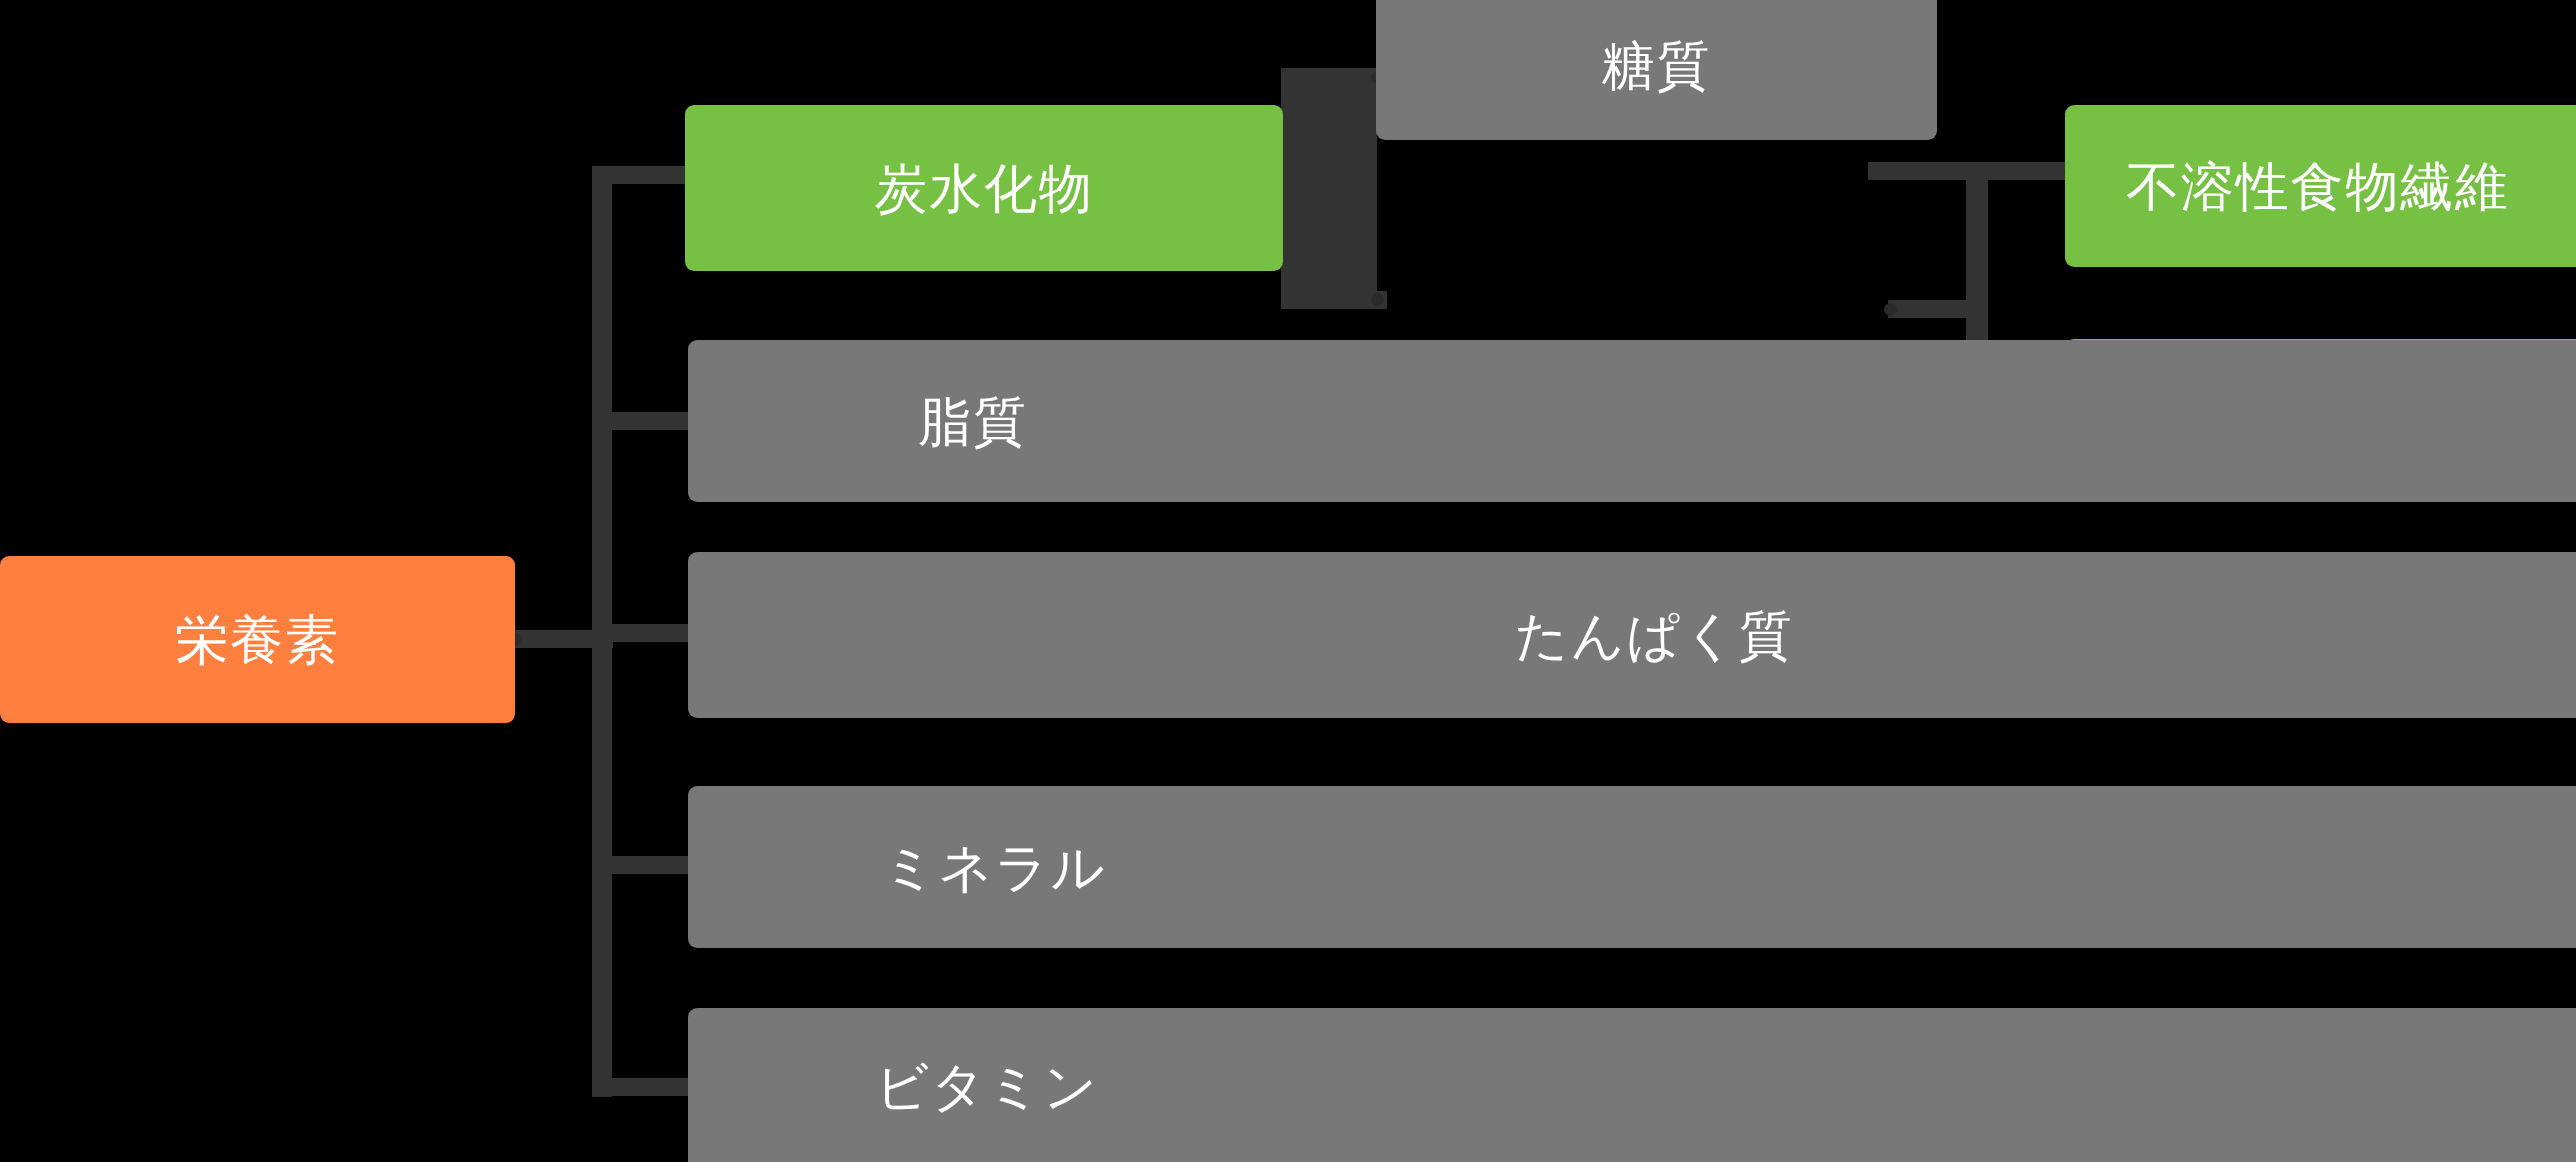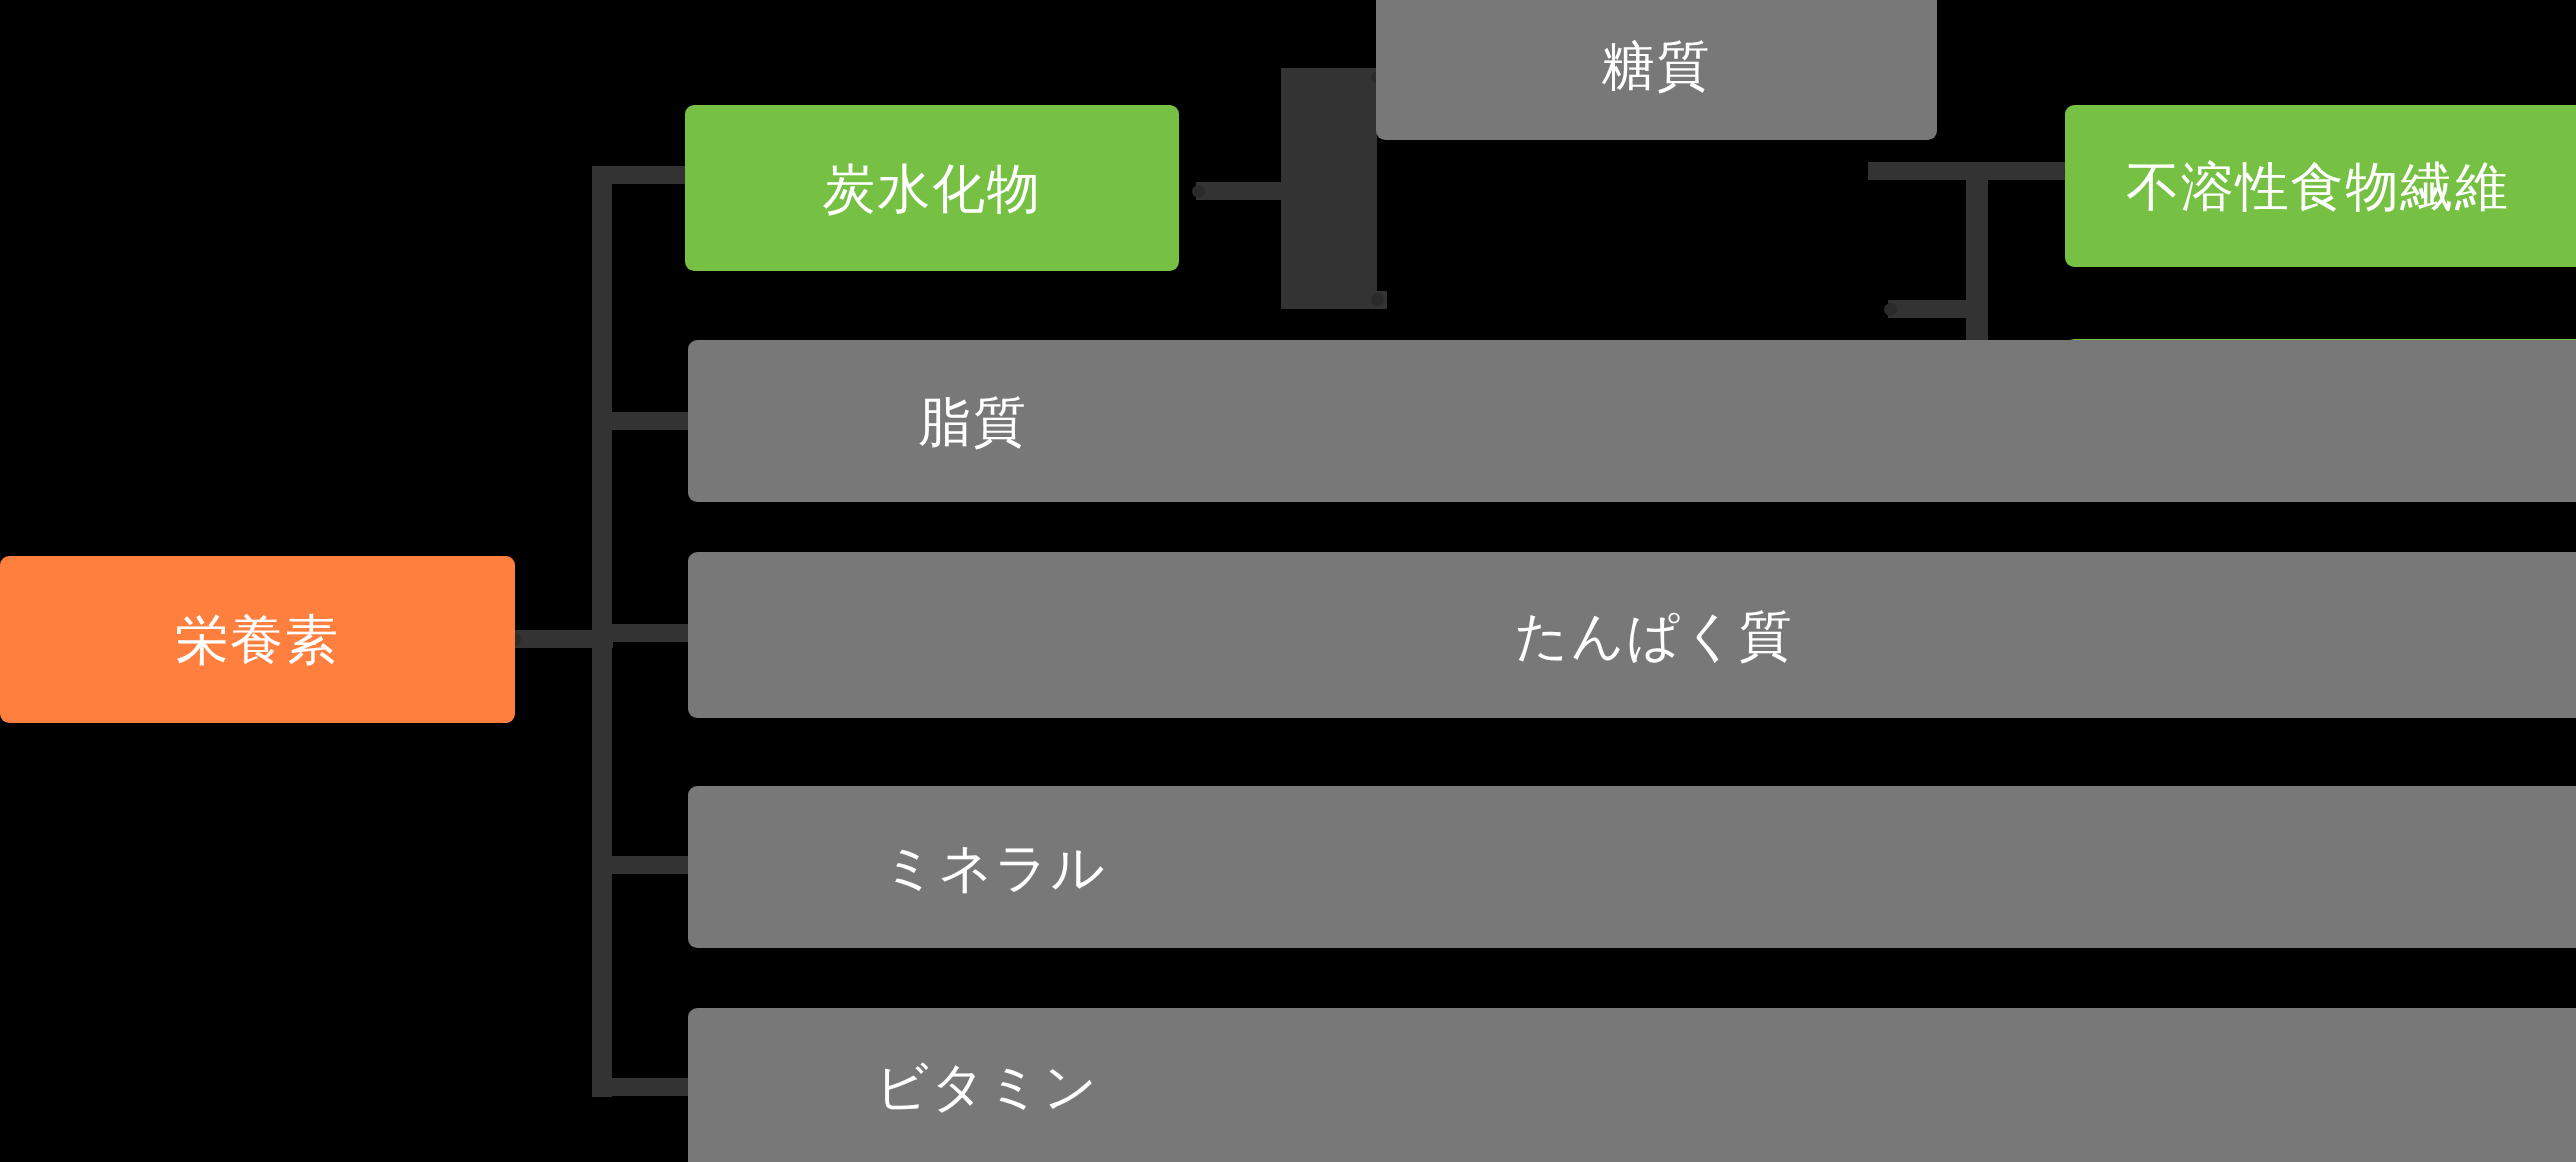--- a/index.html
+++ b/index.html
@@ -97,21 +97,21 @@
   <div class="tip" style="left:1884px; top:303px;"></div>
 
   <div class="conn conn-v" style="left:1966px; top:162px; width:22px; height:267px;"></div>
 
   <div class="conn conn-h" style="left:1868px; top:162px; width:207px;"></div>
   <div class="tip" style="left:2064px; top:165px;"></div>
 
   <div class="conn conn-h" style="left:1966px; top:410px; width:109px;"></div>
   <div class="tip" style="left:2064px; top:413px;"></div>
 
-  <div class="node node-green" style="left:685px; top:105px; width:494px; height:166px;">
+  <div class="node node-green" style="left:685px; top:105px; width:598px; height:166px;">
     <span class="node-label">炭水化物</span>
   </div>
 
   <div class="node node-gray" style="left:1376px; top:-31px; width:561px; height:171px;">
     <span class="node-label" style="margin-top:22px;">糖質</span>
   </div>
 
 
   <div class="node node-green" style="left:2065px; top:105px; width:570px; height:162px;">
     <span class="node-label" style="margin-right:64px;">不溶性食物繊維</span>

